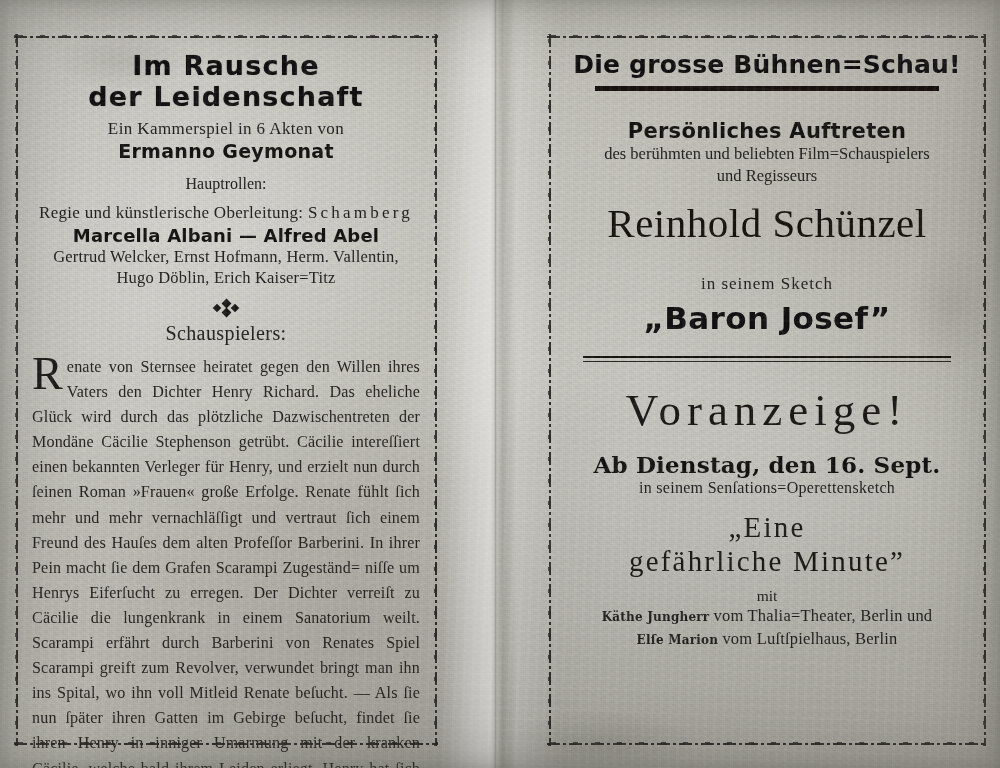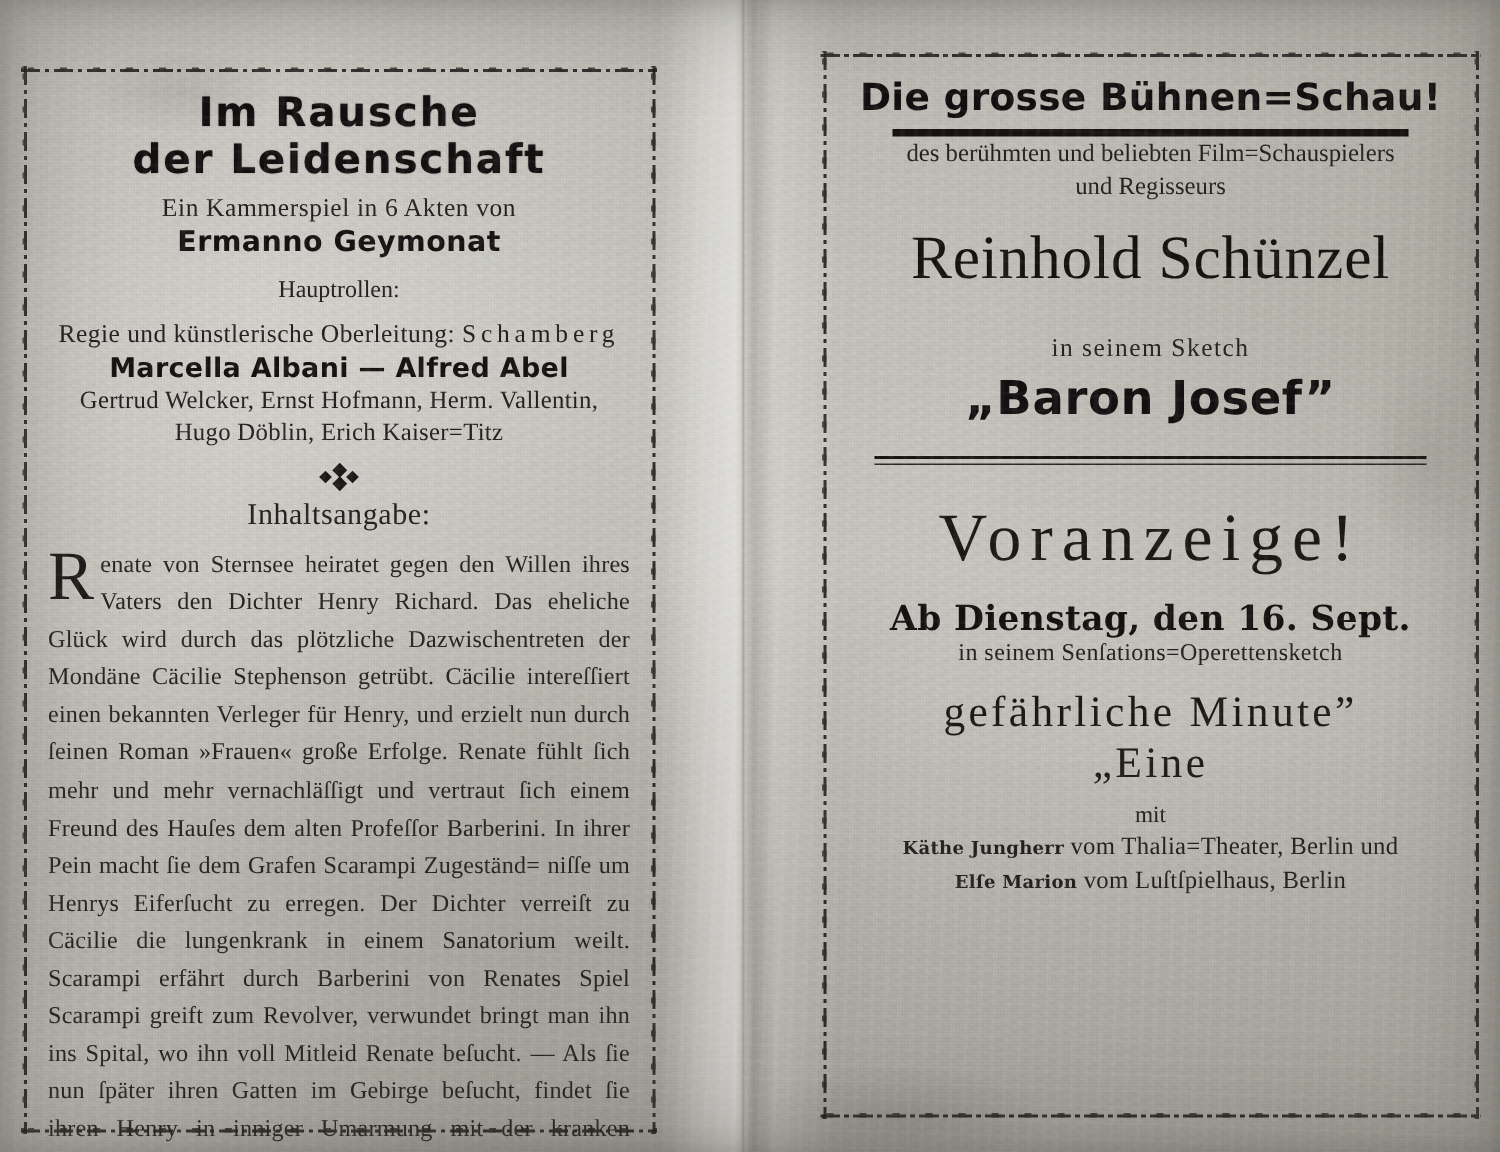--- a/index.html
+++ b/index.html
@@ -68,21 +68,21 @@
     background: linear-gradient(90deg, rgba(140,137,128,.0), rgba(140,137,128,.55), rgba(140,137,128,.0));
     z-index: 3; pointer-events: none;
   }
 
   
   .page {
     position: absolute;
     z-index: 4;
     color: #23211f;
   }
-  #page-left  { left: 14px;  top: 44px; width: 424px; height: 712px; }
+  #page-left  { left: 14px;  top: 34px; width: 424px; height: 712px; }
   #page-right { left: 547px; top: 34px; width: 440px; height: 712px; }
 
   
   .frame-t, .frame-b, .frame-l, .frame-r {
     position: absolute; pointer-events: none; opacity: .88;
   }
   .frame-t, .frame-b {
     left: 0; right: 0; height: 5px;
     background-image:
       repeating-linear-gradient(90deg,
@@ -300,56 +300,57 @@
       <div class="ctr cast-line">Gertrud Welcker,   Ernst Hofmann,   Herm. Vallentin,</div>
       <div class="ctr cast-line">Hugo Döblin,   Erich Kaiser=Titz</div>
 
       <div id="ornament">
         <span class="dia d1"></span>
           <span class="dia d2"></span>
         <span class="dia d3"></span>
           <span class="dia d4"></span>
       </div>
 
-      <div class="ctr" id="inhalt-head">Inhaltsangabe:</div>
+      <div class="ctr" id="inhalt-head">Schauspielers:</div>
 
       <div id="body-text">Renate von Sternsee heiratet gegen den Willen ihres Vaters den Dichter Henry Richard. Das eheliche Glück wird durch das plötzliche Dazwischentreten der Mondäne Cäcilie Stephenson getrübt. Cäcilie intereſſiert einen bekannten Verleger für Henry, und erzielt nun durch ſeinen Roman »Frauen« große Erfolge. Renate fühlt ſich mehr und mehr vernachläſſigt und vertraut ſich einem Freund des Hauſes dem alten Profeſſor Barberini. In ihrer Pein macht ſie dem Grafen Scarampi Zugeständ= niſſe um Henrys Eiferſucht zu erregen. Der Dichter verreiſt zu Cäcilie die lungenkrank in einem Sanatorium weilt. Scarampi erfährt durch Barberini von Renates Spiel Scarampi greift zum Revolver, verwundet bringt man ihn ins Spital, wo ihn voll Mitleid Renate beſucht. — Als ſie nun ſpäter ihren Gatten im Gebirge beſucht, findet ſie ihren Henry in inniger Umarmung mit der kranken Cäcilie, welche bald ihrem Leiden erliegt. Henry hat ſich durch das ſtändige Zuſammenſein mit der Kranken tödlich infiziert. Während ſein neues Drama im Theater toſenden Beifall erringt, verläßt ihn das Leben. Unbe= weglich ſteht Renate am Sterbebett und bittet ihn mit letzter Kraft um Verzeihung.</div>
     </div>
   </div>
 
   <div class="page" id="page-right">
     <div class="frame-t"></div>
     <div class="frame-b"></div>
     <div class="frame-l"></div>
     <div class="frame-r"></div>
 
     <div class="inner">
       <div class="ctr" id="buehnenschau">Die grosse Bühnen=Schau!</div>
       <div id="rule-heavy"></div>
 
+      <div class="ctr" id="persoenliches">Persönliches Auftreten</div>
       <div class="ctr small-serif">des berühmten und beliebten Film=Schauspielers</div>
       <div class="ctr small-serif">und Regisseurs</div>
 
       <div class="ctr" id="schuenzel">Reinhold Schünzel</div>
 
       <div class="ctr" id="sketch-line">in seinem Sketch</div>
       <div class="ctr" id="baronjosef">„Baron Josef”</div>
 
       <div id="rule-double">
         <div class="r1"></div>
           <div class="r2"></div>
       </div>
 
       <div class="ctr" id="voranzeige">Voranzeige!</div>
       <div class="ctr" id="abdienstag">Ab Dienstag, den 16. Sept.</div>
       <div class="ctr" id="sensations">in seinem Senſations=Operettensketch</div>
 
       <div class="ctr" id="minute">
+        <div>„Eine</div>
         <div>gefährliche Minute”</div>
-        <div>„Eine</div>
       </div>
 
       <div class="ctr" id="mit">mit</div>
       <div class="ctr credit">
         <b>Käthe Jungherr</b><span> vom Thalia=Theater,  Berlin  und</span>
       </div>
       <div class="ctr credit">
         <b>Elſe Marion</b><span> vom Luſtſpielhaus,  Berlin</span>
       </div>
     </div>

